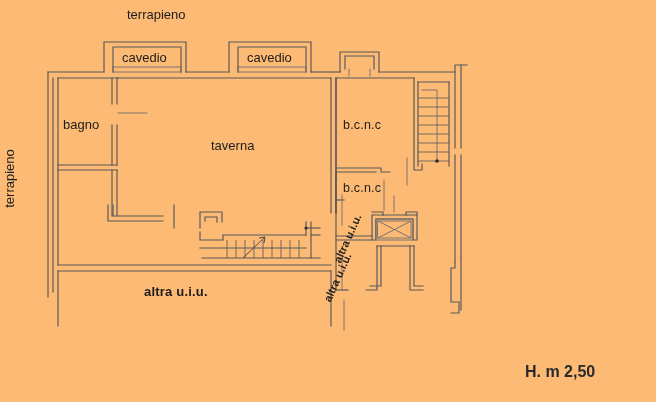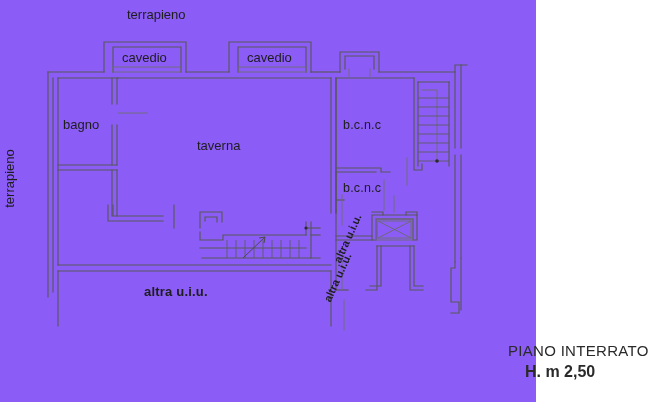--- a/index.html
+++ b/index.html
@@ -8,23 +8,23 @@
     background: #ffffff;
   }
   body {
     width: 668px;
     height: 402px;
     overflow: hidden;
     font-family: "Liberation Sans", sans-serif;
   }
   #plan-root {
     position: relative;
-    width: 536px;
+    width: 656px;
     height: 402px;
-    background: #8b5cf6;
+    background: #fdba74;
   }
   svg#floorplan {
     position: absolute;
     left: 0;
     top: 0;
     width: 668px;
     height: 402px;
     display: block;
   }
   .wall {
@@ -87,21 +87,21 @@
     left: 247px;
     top: 51px;
     font-size: 13px;
   }
   .lbl-bagno {
     left: 63px;
     top: 118px;
     font-size: 13px;
   }
   .lbl-taverna {
-    left: 197px;
+    left: 211px;
     top: 139px;
     font-size: 13px;
   }
   .lbl-bcnc-1 {
     left: 343px;
     top: 119px;
     font-size: 12.5px;
     letter-spacing: 0.2px;
   }
   .lbl-bcnc-2 {
@@ -353,17 +353,16 @@
   <div class="lbl lbl-bcnc-1">b.c.n.c</div>
 
   <div class="lbl lbl-bcnc-2">b.c.n.c</div>
 
   <div class="lbl lbl-altra-bottom">altra u.i.u.</div>
 
   <div class="lbl lbl-altra-rot-1">altra u.i.u.</div>
 
   <div class="lbl lbl-altra-rot-2">altra u.i.u.</div>
 
-  <div class="lbl lbl-piano">PIANO INTERRATO</div>
 
   <div class="lbl lbl-height">H. m 2,50</div>
 
 </div>
 
 </body></html>

